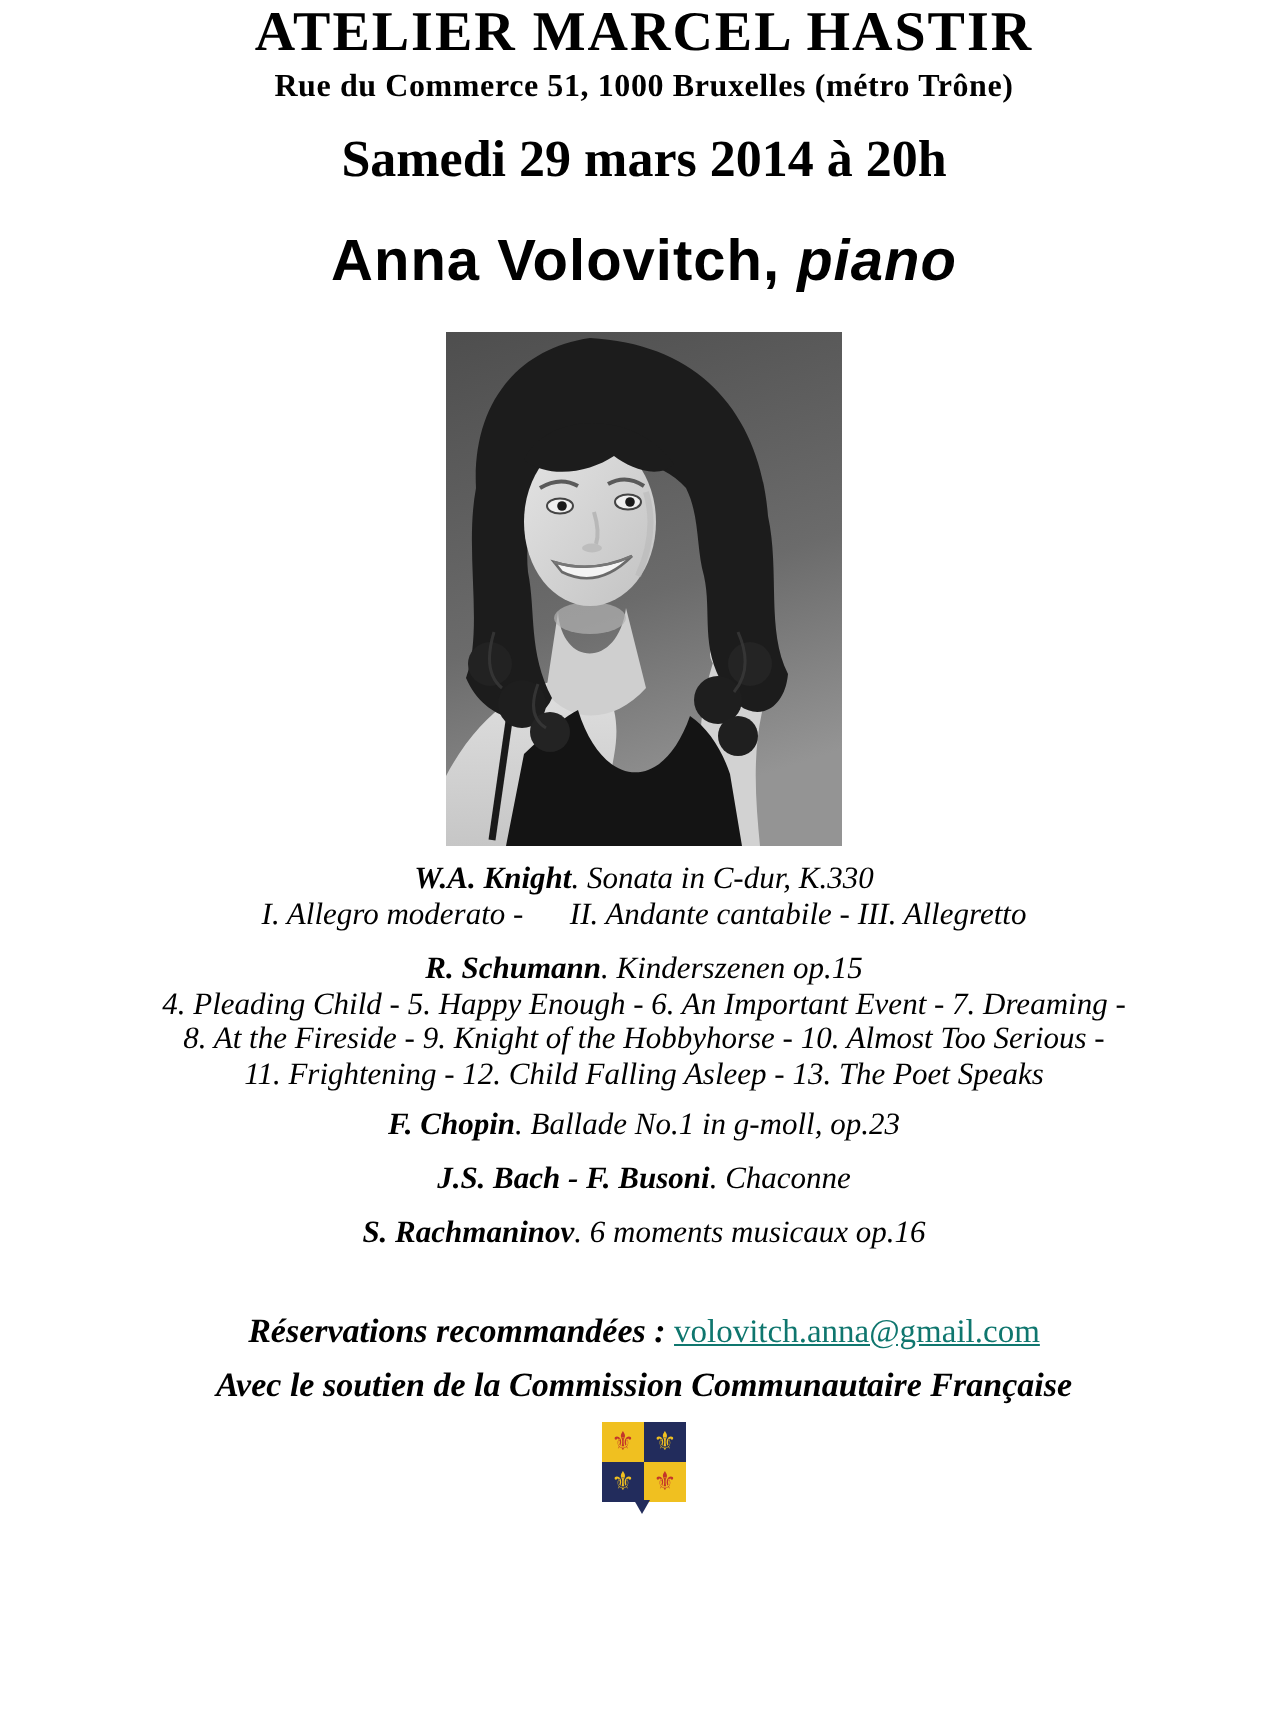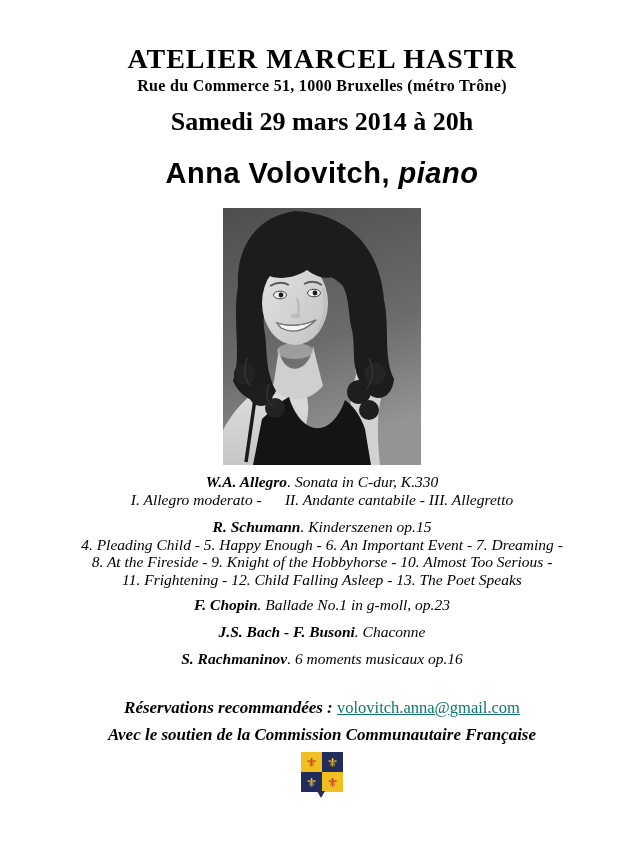--- a/index.html
+++ b/index.html
@@ -1,18 +1,18 @@
 <!DOCTYPE html>
 <html><head>
 <meta charset="utf-8">
 <style>
   * { margin:0; padding:0; box-sizing:border-box; }
   html,body { width:644px; height:865px; background:#ffffff; overflow:hidden; }
   body { font-family:"Liberation Serif", serif; color:#000; }
-  .poster { width:644px; height:865px; padding-top:42px; text-align:center; position:relative; }
+  .poster { width:644px; height:865px; text-align:center; position:relative; }
 
   .venue   { font-size:28px; font-weight:bold; letter-spacing:1px; line-height:34px; }
   .address { font-size:16px; font-weight:bold; line-height:20px; letter-spacing:.3px; }
   .date    { font-size:26px; font-weight:bold; line-height:28px; margin-top:12px; }
   .artist  { font-family:"Liberation Sans", sans-serif; font-size:29px; font-weight:bold;
              line-height:34px; margin-top:20px; letter-spacing:.5px; }
   .artist .instrument { font-style:italic; }
 
   .photo { width:198px; height:257px; margin:18px auto 0; display:block; }
   .photo svg { display:block; width:198px; height:257px; }
@@ -109,21 +109,21 @@
 
       <path d="M54,115 Q73,121 93,112 Q76,129 58,120 Z" fill="#f4f4f4" stroke="#6a6a6a" stroke-width="1.3"></path>
       <path d="M54,115 Q73,121 93,112" stroke="#777" stroke-width="1.2" fill="none"></path>
 
       <path d="M100,80 Q106,100 96,122" stroke="#b5b5b5" stroke-width="3" fill="none" opacity="0.5"></path>
     </svg>
   </div>
 
   <div class="program">
     <div class="block-mozart">
-      <div><span class="composer">W.A. Allegro</span><span>. Sonata in C-dur, K.330</span></div>
+      <div><span class="composer">W.A. Knight</span><span>. Sonata in C-dur, K.330</span></div>
       <div>I. Allegro moderato - &nbsp;&nbsp;&nbsp;&nbsp;&nbsp;II. Andante cantabile - III. Allegretto</div>
     </div>
 
     <div class="block-schumann">
       <div><span class="composer">R. Schumann</span><span>. Kinderszenen op.15</span></div>
       <div>4. Pleading Child - 5. Happy Enough - 6. An Important Event - 7. Dreaming -</div>
       <div>8. At the Fireside - 9. Knight of the Hobbyhorse - 10. Almost Too Serious -</div>
       <div>11. Frightening - 12. Child Falling Asleep - 13. The Poet Speaks</div>
     </div>
 

